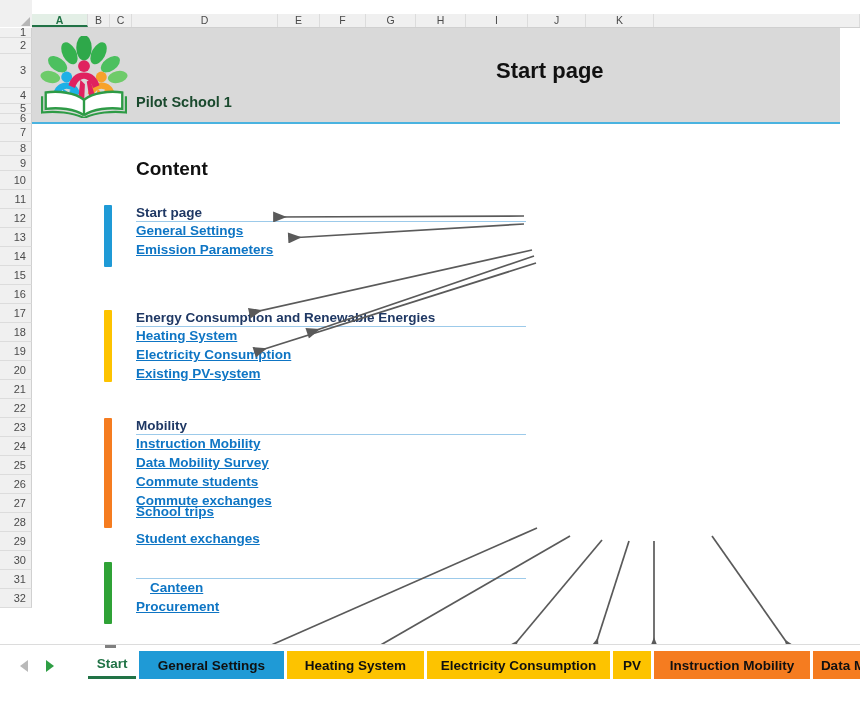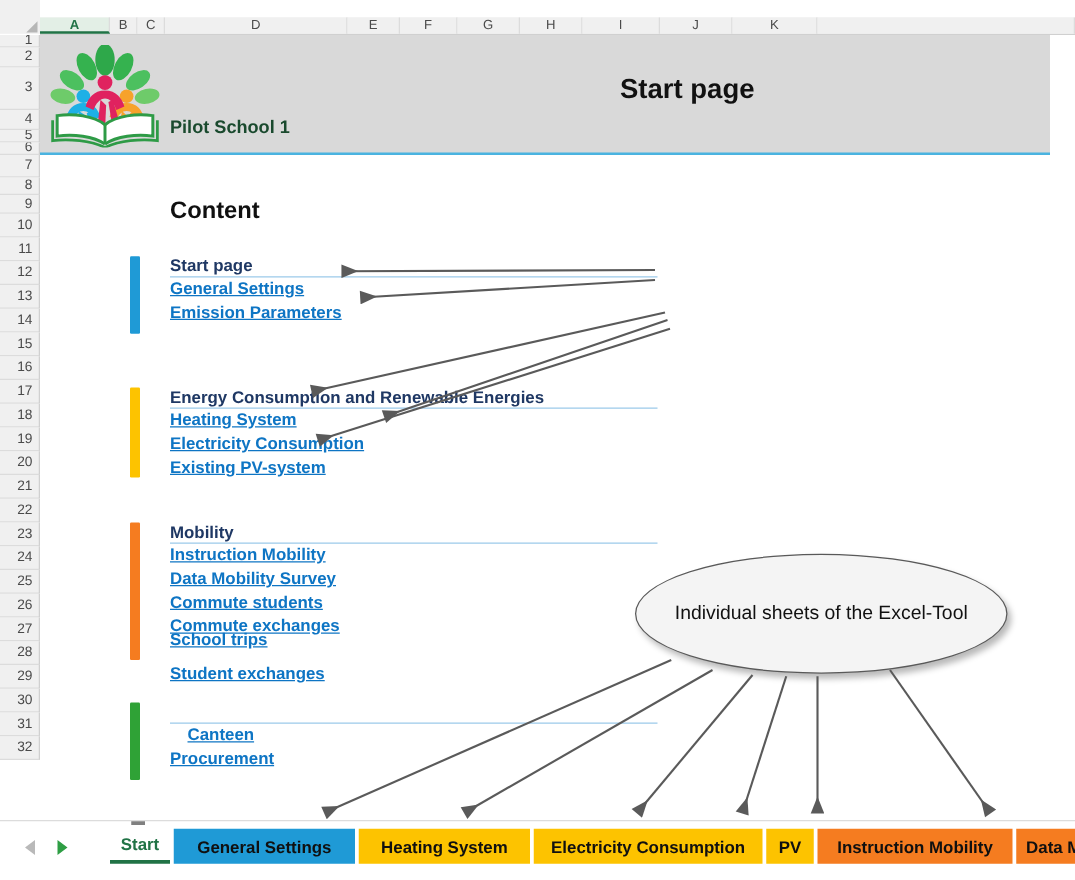--- a/index.html
+++ b/index.html
@@ -200,21 +200,21 @@
     position: absolute;
     left: 32px; top: 28px;
     width: 828px; height: 660px;
     pointer-events: none;
     z-index: 8;
   }
 
   
   .tabbar {
     position: absolute;
-    left: 0; bottom: 0;
+    left: 0; bottom: 12px;
     width: 860px; height: 48px;
     background: #ffffff;
     border-top: 1px solid #dcdcdc;
     z-index: 10;
   }
   .navbtns {
     position: absolute;
     left: 12px; top: 8px;
     width: 70px; height: 26px;
     display: flex;
@@ -442,23 +442,20 @@
       </div>
       <div class="sec" style="left: 104px; top: 562px; width: 430px; height: 62px;">
         <div class="sec-bar" style="height: 62px; background: rgb(47, 162, 54);"></div>
         <div class="sec-rule" style="top: 16px; width: 390px;"></div>
         <div class="sec-link" style="top: 18px; margin-left: 14px;">Canteen</div>
         <div class="sec-link" style="top: 37px;">Procurement</div>
       </div>
     </div>
 
 
-  <div class="callout" id="callout1" style="left:508px; top:443px; width:298px; height:96px;">
-    <span>Individual sheets of the Excel-Tool</span>
-  </div>
 
   <div class="tabbar">
     <div class="ghost-dash"></div>
     <div class="navbtns">
       <div class="nav-tri nav-left"></div>
       <div class="nav-tri nav-right"></div>
     </div>
     <div class="tabs" id="tabs">
         <div class="tab active" style="background: rgb(255, 255, 255); color: rgb(33, 115, 70); width: 48px;">Start</div>
         <div class="tab" style="background: rgb(31, 154, 214); color: rgb(16, 16, 16); width: 145px;">General Settings</div>

